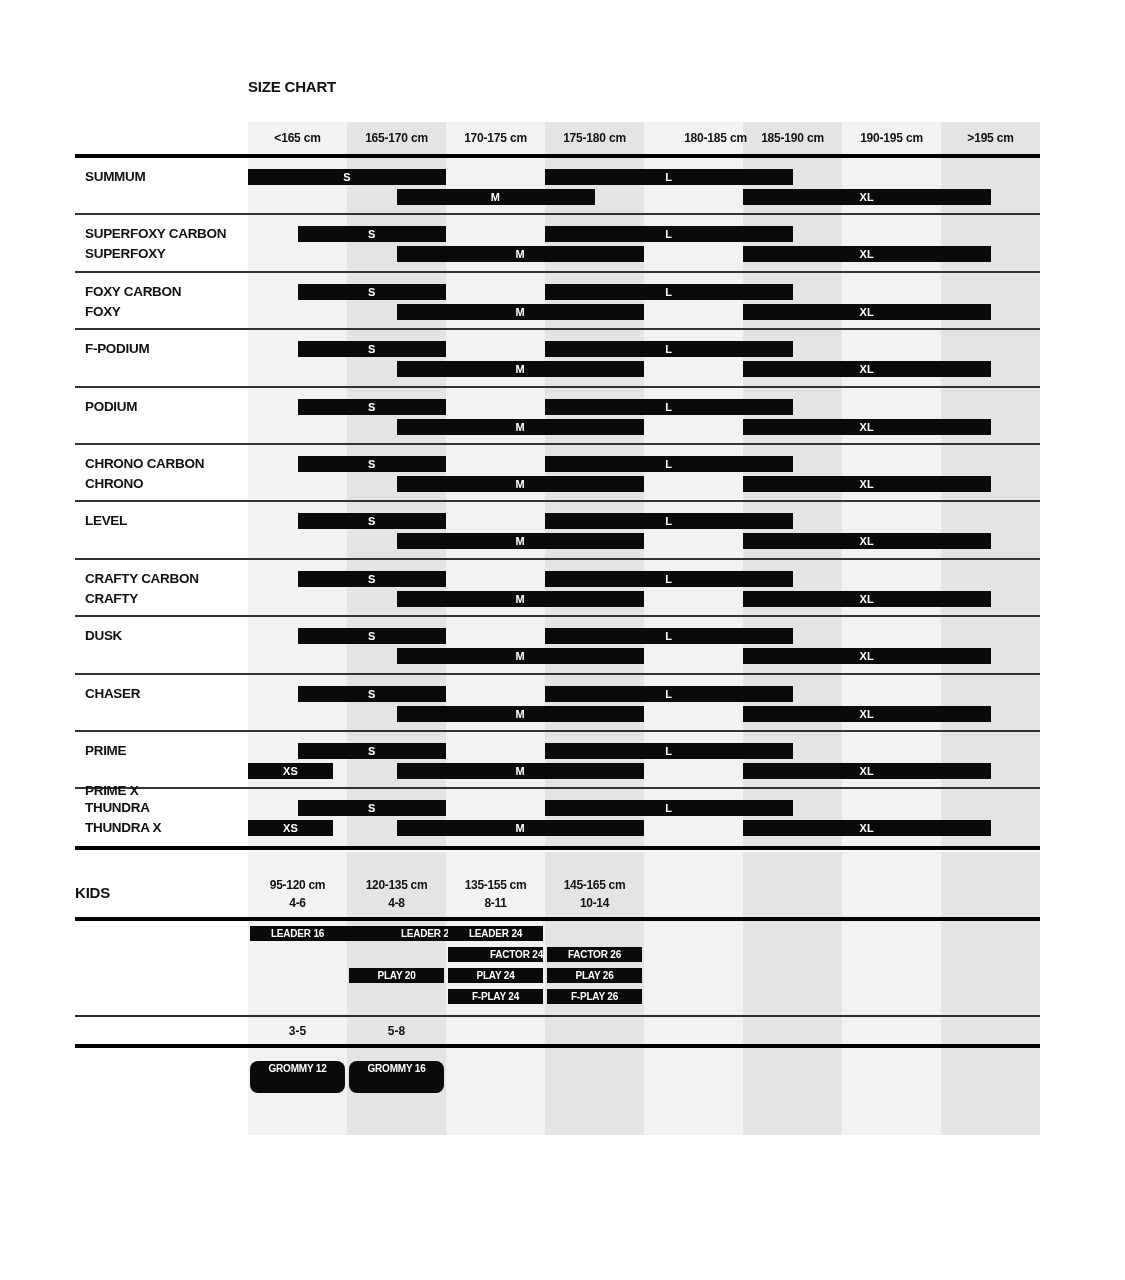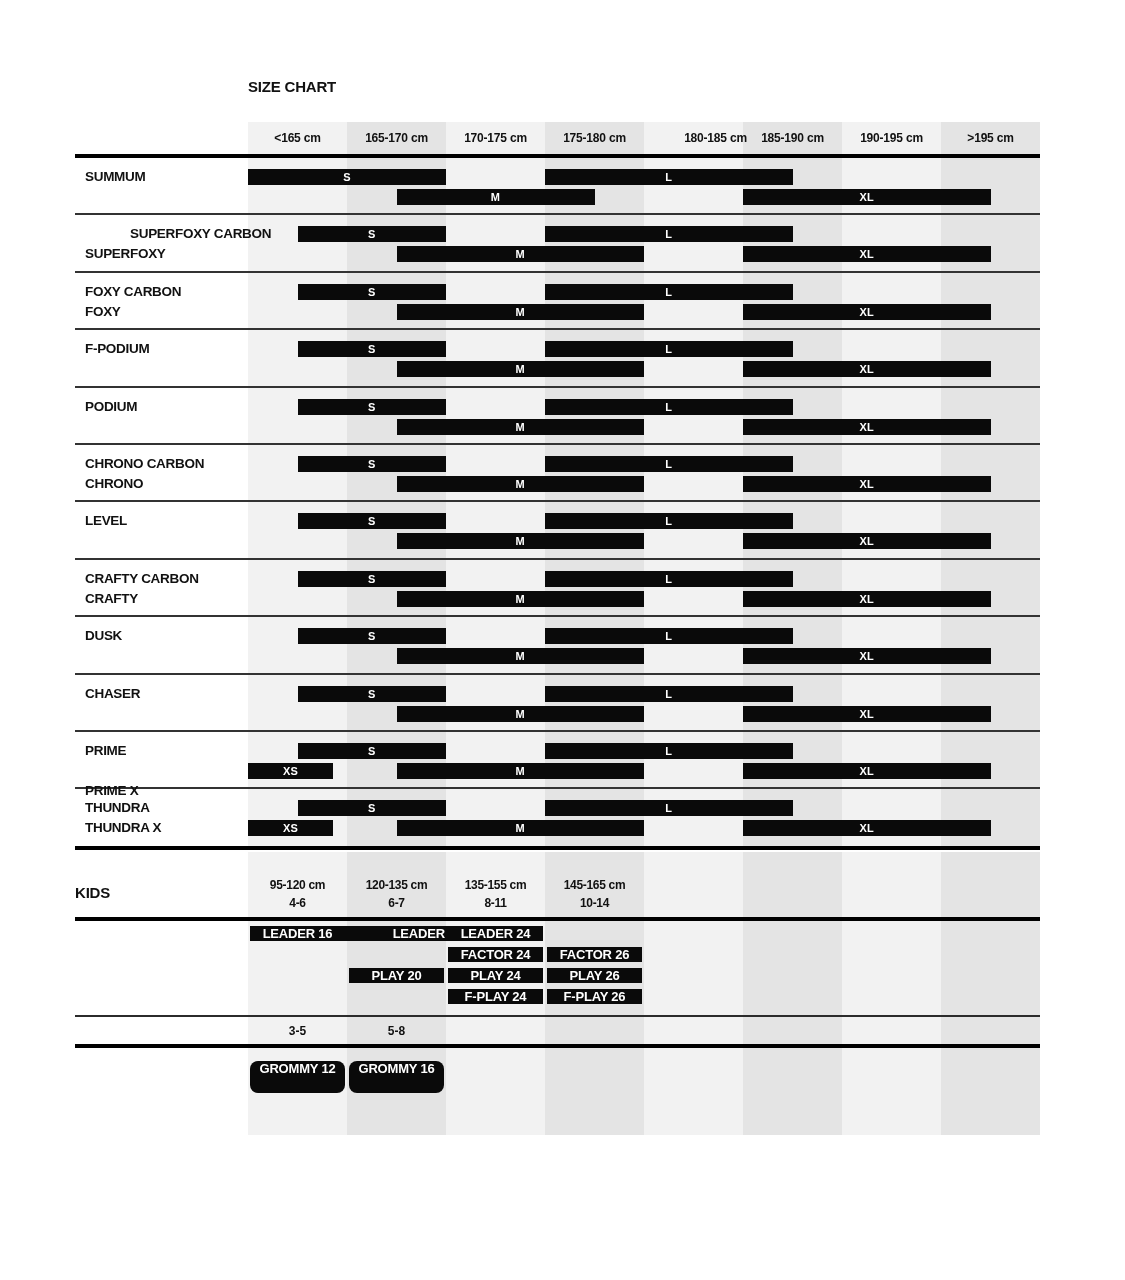--- a/index.html
+++ b/index.html
@@ -34,21 +34,21 @@
   #kids-shading{left:248px;top:852px;width:792px;height:283px;}
   #kids-label{left:75px;top:884px;font-size:15px;font-weight:bold;letter-spacing:-0.2px;}
   #kids-header{left:248px;top:876px;width:792px;height:40px;}
   .kcell{position:absolute;top:0;width:99px;text-align:center;font-size:12px;
          font-weight:bold;letter-spacing:-0.3px;}
   .kcell div{line-height:18px;}
   #kids-line1{left:75px;top:917px;width:965px;height:4px;background:#000;}
   #kids-bars{left:248px;top:0;width:792px;height:0;}
   .kbar{position:absolute;width:95px;height:15px;background:#0a0a0a;text-align:center;}
   .kbar span{display:block;height:15px;line-height:15px;color:#fff;
-             font-size:13px;font-weight:bold;letter-spacing:-0.2px;}
+             font-size:10px;font-weight:bold;letter-spacing:-0.2px;}
   #kids-thinline{left:75px;top:1015px;width:965px;height:2px;background:#2b2b2b;}
   .age-label{position:absolute;top:1024px;width:99px;height:15px;line-height:15px;
              text-align:center;font-size:12px;font-weight:bold;}
   #kids-line2{left:75px;top:1044px;width:965px;height:4px;background:#000;}
   .gbar{top:1061px;height:32px;border-radius:8px;}
   .gbar span{height:16px;line-height:16px;}
 </style>
 </head>
 <body>
 
@@ -86,21 +86,21 @@
           <span>L</span>
         </div>
         <div class="bar" style="left: 321.5px; width: 198px; top: 31px;">
           <span>M</span>
         </div>
         <div class="bar" style="left: 668px; width: 247.5px; top: 31px;">
           <span>XL</span>
         </div>
       </div>
       <div class="model-row">
-        <div class="name-line" style="top: 11px; margin-left: 45px;">SUPERFOXY CARBON</div>
+        <div class="name-line" style="top: 11px;">SUPERFOXY CARBON</div>
         <div class="name-line" style="top: 31px;">SUPERFOXY</div>
         <div class="bar" style="left: 222.5px; width: 148.5px; top: 11px;">
           <span>S</span>
         </div>
         <div class="bar" style="left: 470px; width: 247.5px; top: 11px;">
           <span>L</span>
         </div>
         <div class="bar" style="left: 321.5px; width: 247.5px; top: 31px;">
           <span>M</span>
         </div>
@@ -285,21 +285,21 @@
       <div class="shade-col shade-dark" style="left: 693px;"></div>
     </div>
   <div class="abs" id="kids-label">KIDS</div>
   <div class="abs" id="kids-header">
       <div class="kcell" style="left: 0px;">
         <div>95-120 cm</div>
         <div>4-6</div>
       </div>
       <div class="kcell" style="left: 99px;">
         <div>120-135 cm</div>
-        <div>6-7</div>
+        <div>4-8</div>
       </div>
       <div class="kcell" style="left: 198px;">
         <div>135-155 cm</div>
         <div>8-11</div>
       </div>
       <div class="kcell" style="left: 297px;">
         <div>145-165 cm</div>
         <div>10-14</div>
       </div>
     </div>
@@ -307,21 +307,21 @@
   <div class="abs" id="kids-bars">
       <div class="kbar" style="left: 2px; top: 926px;">
         <span>LEADER 16</span>
       </div>
       <div class="kbar" style="left: 90px; top: 926px; padding-left: 42px;">
         <span>LEADER 20</span>
       </div>
       <div class="kbar" style="left: 200px; top: 926px;">
         <span>LEADER 24</span>
       </div>
-      <div class="kbar" style="left: 200px; top: 947px;">
+      <div class="kbar" style="left: 200px; top: 947px; text-align: right;">
         <span>FACTOR 24</span>
       </div>
       <div class="kbar" style="left: 299px; top: 947px;">
         <span>FACTOR 26</span>
       </div>
       <div class="kbar" style="left: 101px; top: 968px;">
         <span>PLAY 20</span>
       </div>
       <div class="kbar" style="left: 200px; top: 968px;">
         <span>PLAY 24</span>

